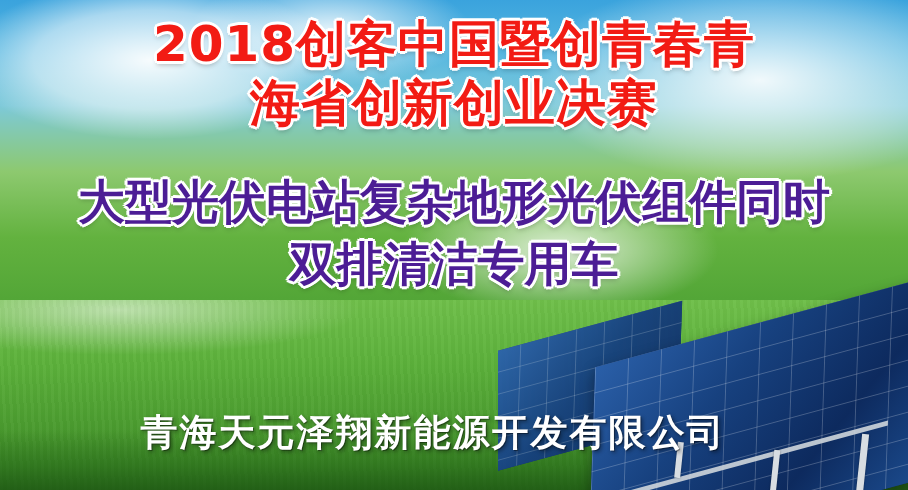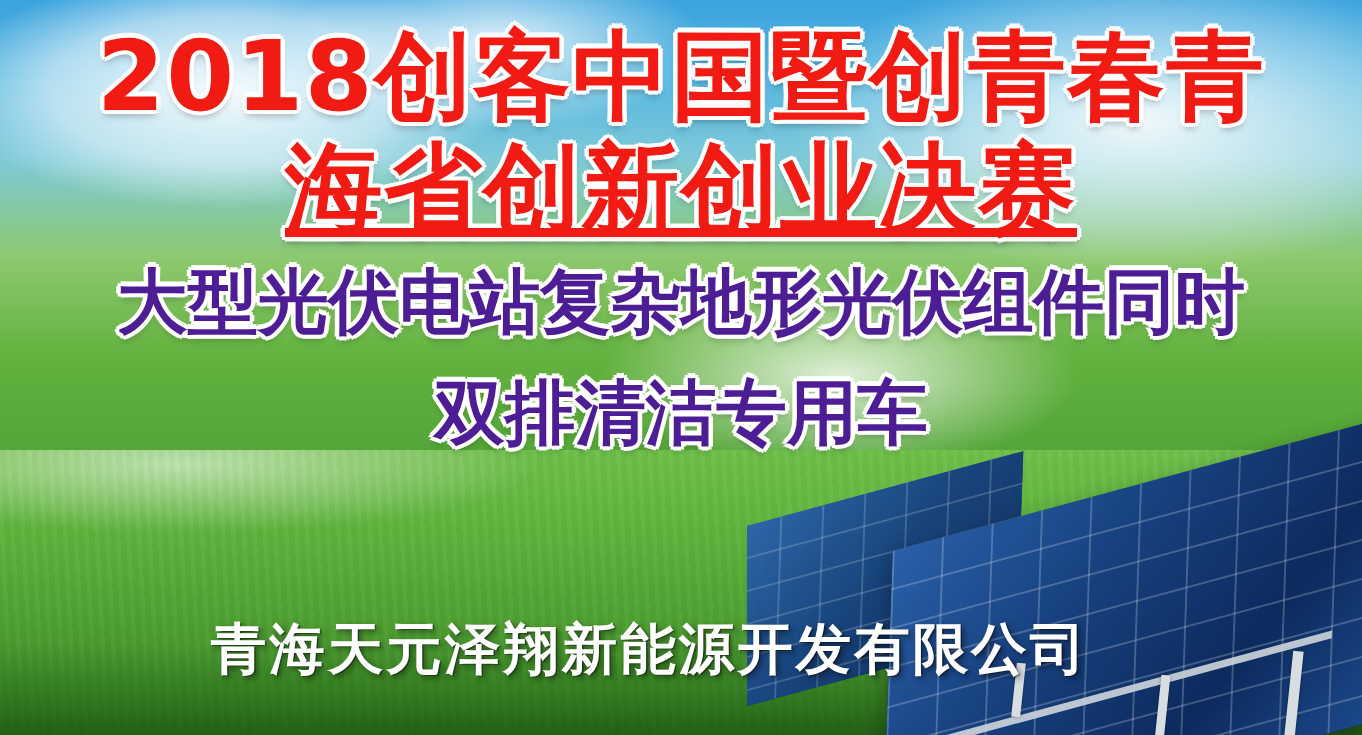--- a/index.html
+++ b/index.html
@@ -113,33 +113,33 @@
     position: absolute;
     left: 0;
     top: 18px;
     width: 908px;
     text-align: center;
     line-height: 1.06;
   }
   .title-red {
     font-family: "DejaVu Sans", "Liberation Sans", sans-serif;
     font-weight: 700;
-    font-size: 65px;
+    font-size: 50px;
     color: #f21b14;
     letter-spacing: 1px;
     text-shadow:
       -2px -2px 0 #ffffff, 2px -2px 0 #ffffff,
       -2px  2px 0 #ffffff, 2px  2px 0 #ffffff,
        0px -3px 0 #ffffff, 0px  3px 0 #ffffff,
       -3px  0px 0 #ffffff, 3px  0px 0 #ffffff,
        0 4px 5px rgba(0,0,0,.25);
     white-space: nowrap;
   }
   .title-red.line1 { display: block; }
-  .title-red.line2 { display: block; margin-top: 6px; text-decoration: underline; }
+  .title-red.line2 { display: block; margin-top: 6px; }
 
   .subtitle-block {
     position: absolute;
     left: 0;
     top: 176px;
     width: 908px;
     text-align: center;
     line-height: 1.1;
   }
   .title-blue {
@@ -150,21 +150,21 @@
     color: #4c1d95;
     letter-spacing: 0px;
     text-shadow:
       -2px -2px 0 #ffffff, 2px -2px 0 #ffffff,
       -2px  2px 0 #ffffff, 2px  2px 0 #ffffff,
        0px -3px 0 #ffffff, 0px  3px 0 #ffffff,
       -3px  0px 0 #ffffff, 3px  0px 0 #ffffff,
        0 4px 5px rgba(0,0,0,.22);
     white-space: nowrap;
   }
-  .title-blue.line2 { margin-top: 22px; }
+  .title-blue.line2 { margin-top: 10px; }
 
   .company-block {
     position: absolute;
     left: 0;
     top: 408px;
     width: 836px;
     text-align: center;
   }
   .company {
     display: inline-block;

